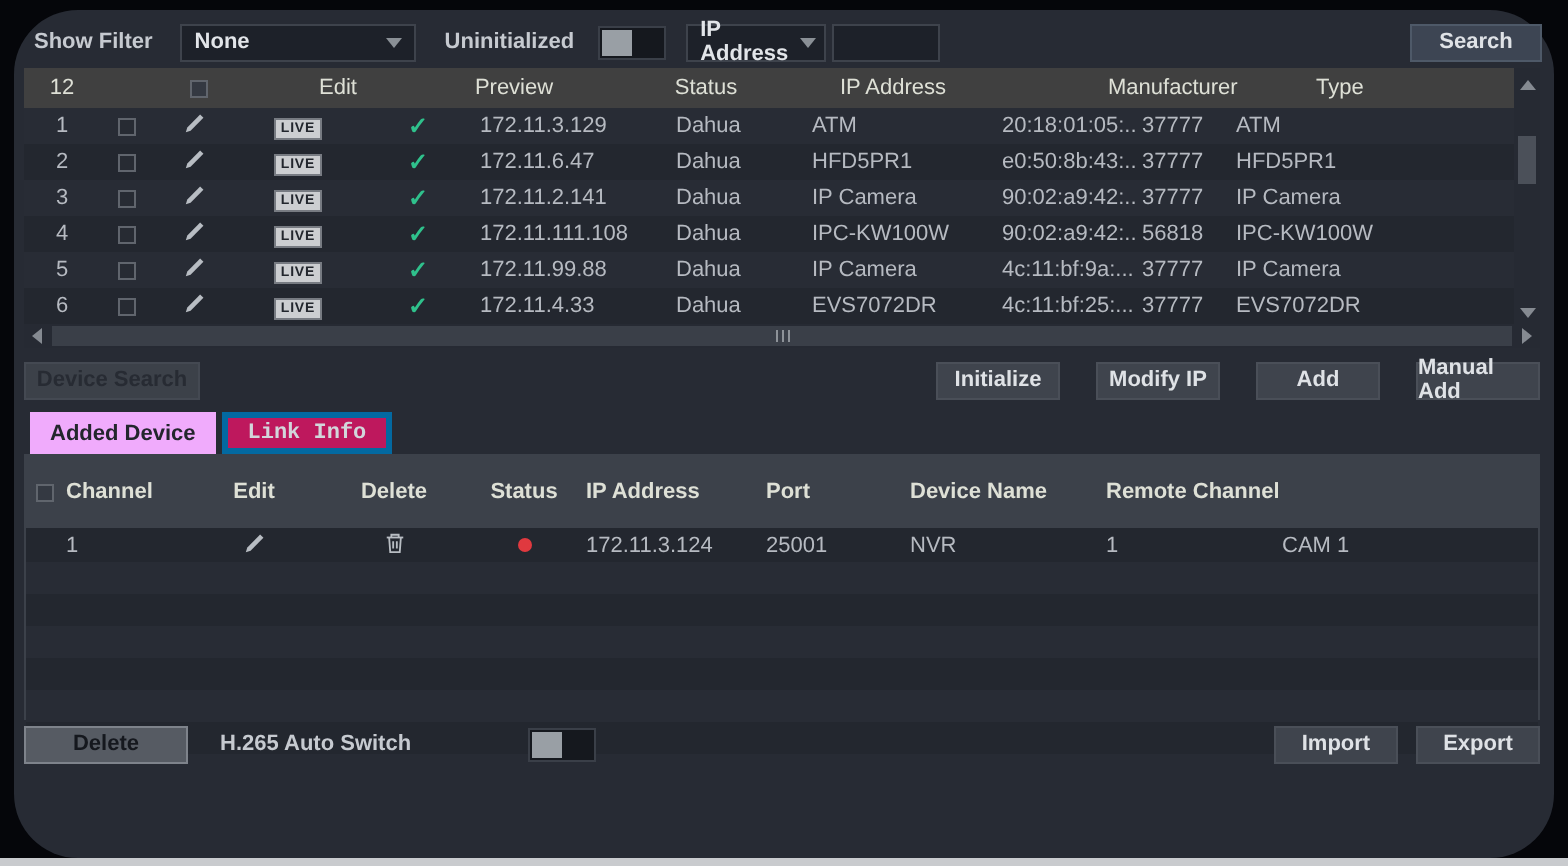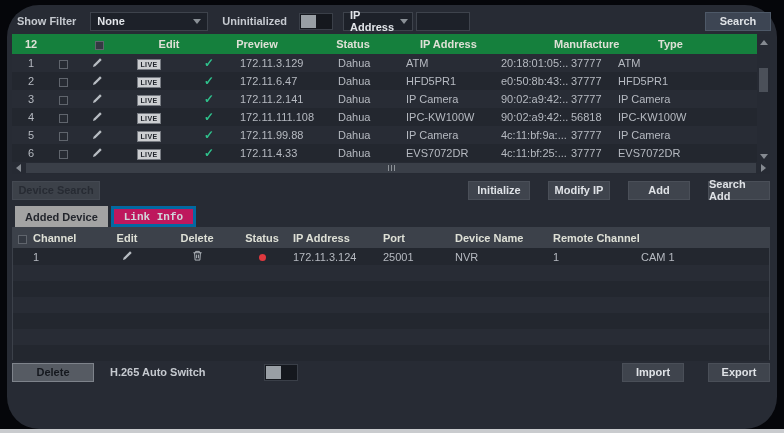--- a/index.html
+++ b/index.html
@@ -25,21 +25,21 @@
   .btn { height:19px; background:#3f444d; border:1px solid #4a4f58; color:#dfe2e6;
          display:flex; align-items:center; justify-content:center; font-weight:700; cursor:pointer; }
   .search-btn { width:66px; margin-left:auto; background:#3d4553; border-color:#4e5968; }
 
   
   .t1 { position:absolute; left:5px; top:29px; width:758px; height:140px; background:#21252d; }
   .t1-content { margin-right:13px; }
   .t1-head, .t1-row { display:grid;
       grid-template-columns:38px 26px 42px 62px 58px 98px 68px 95px 70px 47px 1fr;
       align-items:center; }
-  .t1-head { height:20px; background:#15803d; color:#dee0d6; font-weight:700;gap:36px; }
+  .t1-head { height:20px; background:#404040; color:#dee0d6; font-weight:400;gap:36px; }
   .t1-row { height:18px; color:#b6bac1; }
   .t1-row:nth-child(odd) { background:#23272f; }
   .t1-row:nth-child(even) { background:#282c35; }
   .cell { padding:0 2px; white-space:nowrap; overflow:hidden; }
   .ctr { text-align:center; }
   .checkbox { display:inline-block; width:9px; height:9px; background:#272b33; border:1px solid #60656d; vertical-align:middle; }
   .checkbox.head { background:#343942; }
   .live { display:inline-block; background:#ccced1; color:#22262d; border:1px solid #777b82;
           font-size:7px; font-weight:700; line-height:9px; padding:0 2px; letter-spacing:.4px; }
   .check { color:#2fc18c; font-weight:700; font-size:12px; }
@@ -62,40 +62,40 @@
 
   
   .actions { position:absolute; left:5px; top:175px; right:7px; height:20px; display:flex; align-items:center; }
   .device-search { width:88px; color:#272b33; background:#3c4149; border-color:#444952; }
   .act-right { margin-left:auto; display:flex; gap:18px; }
   .act-right .btn { width:62px; }
 
   
   .tabs { position:absolute; left:8px; top:201px; height:21px; display:flex; gap:3px; }
   .tab { height:21px; padding:0 10px; display:flex; align-items:center; font-weight:700; cursor:pointer; }
-  .tab.active { background:#a3a3a3; color:#23262d; }
+  .tab.active { background:#f0abfc; color:#23262d; }
   .tab.inactive { background:#be185d; color:#d2d6db; border:3px solid #0369a1;font-family:Liberation Mono, monospace; }
 
   
   .t2 { position:absolute; left:5px; top:222px; width:758px; height:133px; background:#23272f; border:1px solid #3c414a; }
   .t2-head, .t2-row { display:grid;
       grid-template-columns:18px 62px 68px 72px 58px 90px 72px 98px 88px 1fr;
       align-items:center; }
-  .t2-head { height:20px; background:#3c414a; color:#dee0d6; font-weight:700; }
+  .t2-head { height:36px; background:#3c414a; color:#dee0d6; font-weight:700; }
   .t2-row { height:17px; color:#b6bac1; background:#23272f; }
   .stripe { height:16px; }
   .stripe:nth-child(odd) { background:#282c35; }
   .stripe:nth-child(even) { background:#23272f; }
 
   
   .footer { position:absolute; left:5px; top:357px; right:7px; height:20px; display:flex; align-items:center; }
   .delete-btn { width:82px; background:#565b63; color:#15181e; border:1px solid #7e838b; }
   .h265-lbl { margin-left:16px; color:#c6cad0; font-weight:700; }
   .h265-toggle { margin-left:58px; }
-  .foot-right { margin-left:auto; display:flex; gap:24px; }
+  .foot-right { margin-left:auto; display:flex; gap:9px; }
   .foot-right .btn { width:62px; }
   .bandwidth { position:absolute; left:8px; top:382px; color:#9aa0a7; font-weight:700; display:flex; }
   .bandwidth .bw-val { margin-left:38px; }
 </style>
 </head>
 <body>
 
 <div class="frame">
   <div class="panel">
 
@@ -265,21 +265,21 @@
           </div>
       </div>
     </div>
 
     <div class="actions">
       <div class="btn device-search">Device Search</div>
       <div class="act-right">
         <div class="btn">Initialize</div>
         <div class="btn">Modify IP</div>
         <div class="btn">Add</div>
-        <div class="btn">Search Add</div>
+        <div class="btn">Manual Add</div>
       </div>
     </div>
 
     <div class="tabs">
       <div class="tab active">Added Device</div>
       <div class="tab inactive">Link Info</div>
     </div>
 
     <div class="t2">
       <div class="t2-head">

